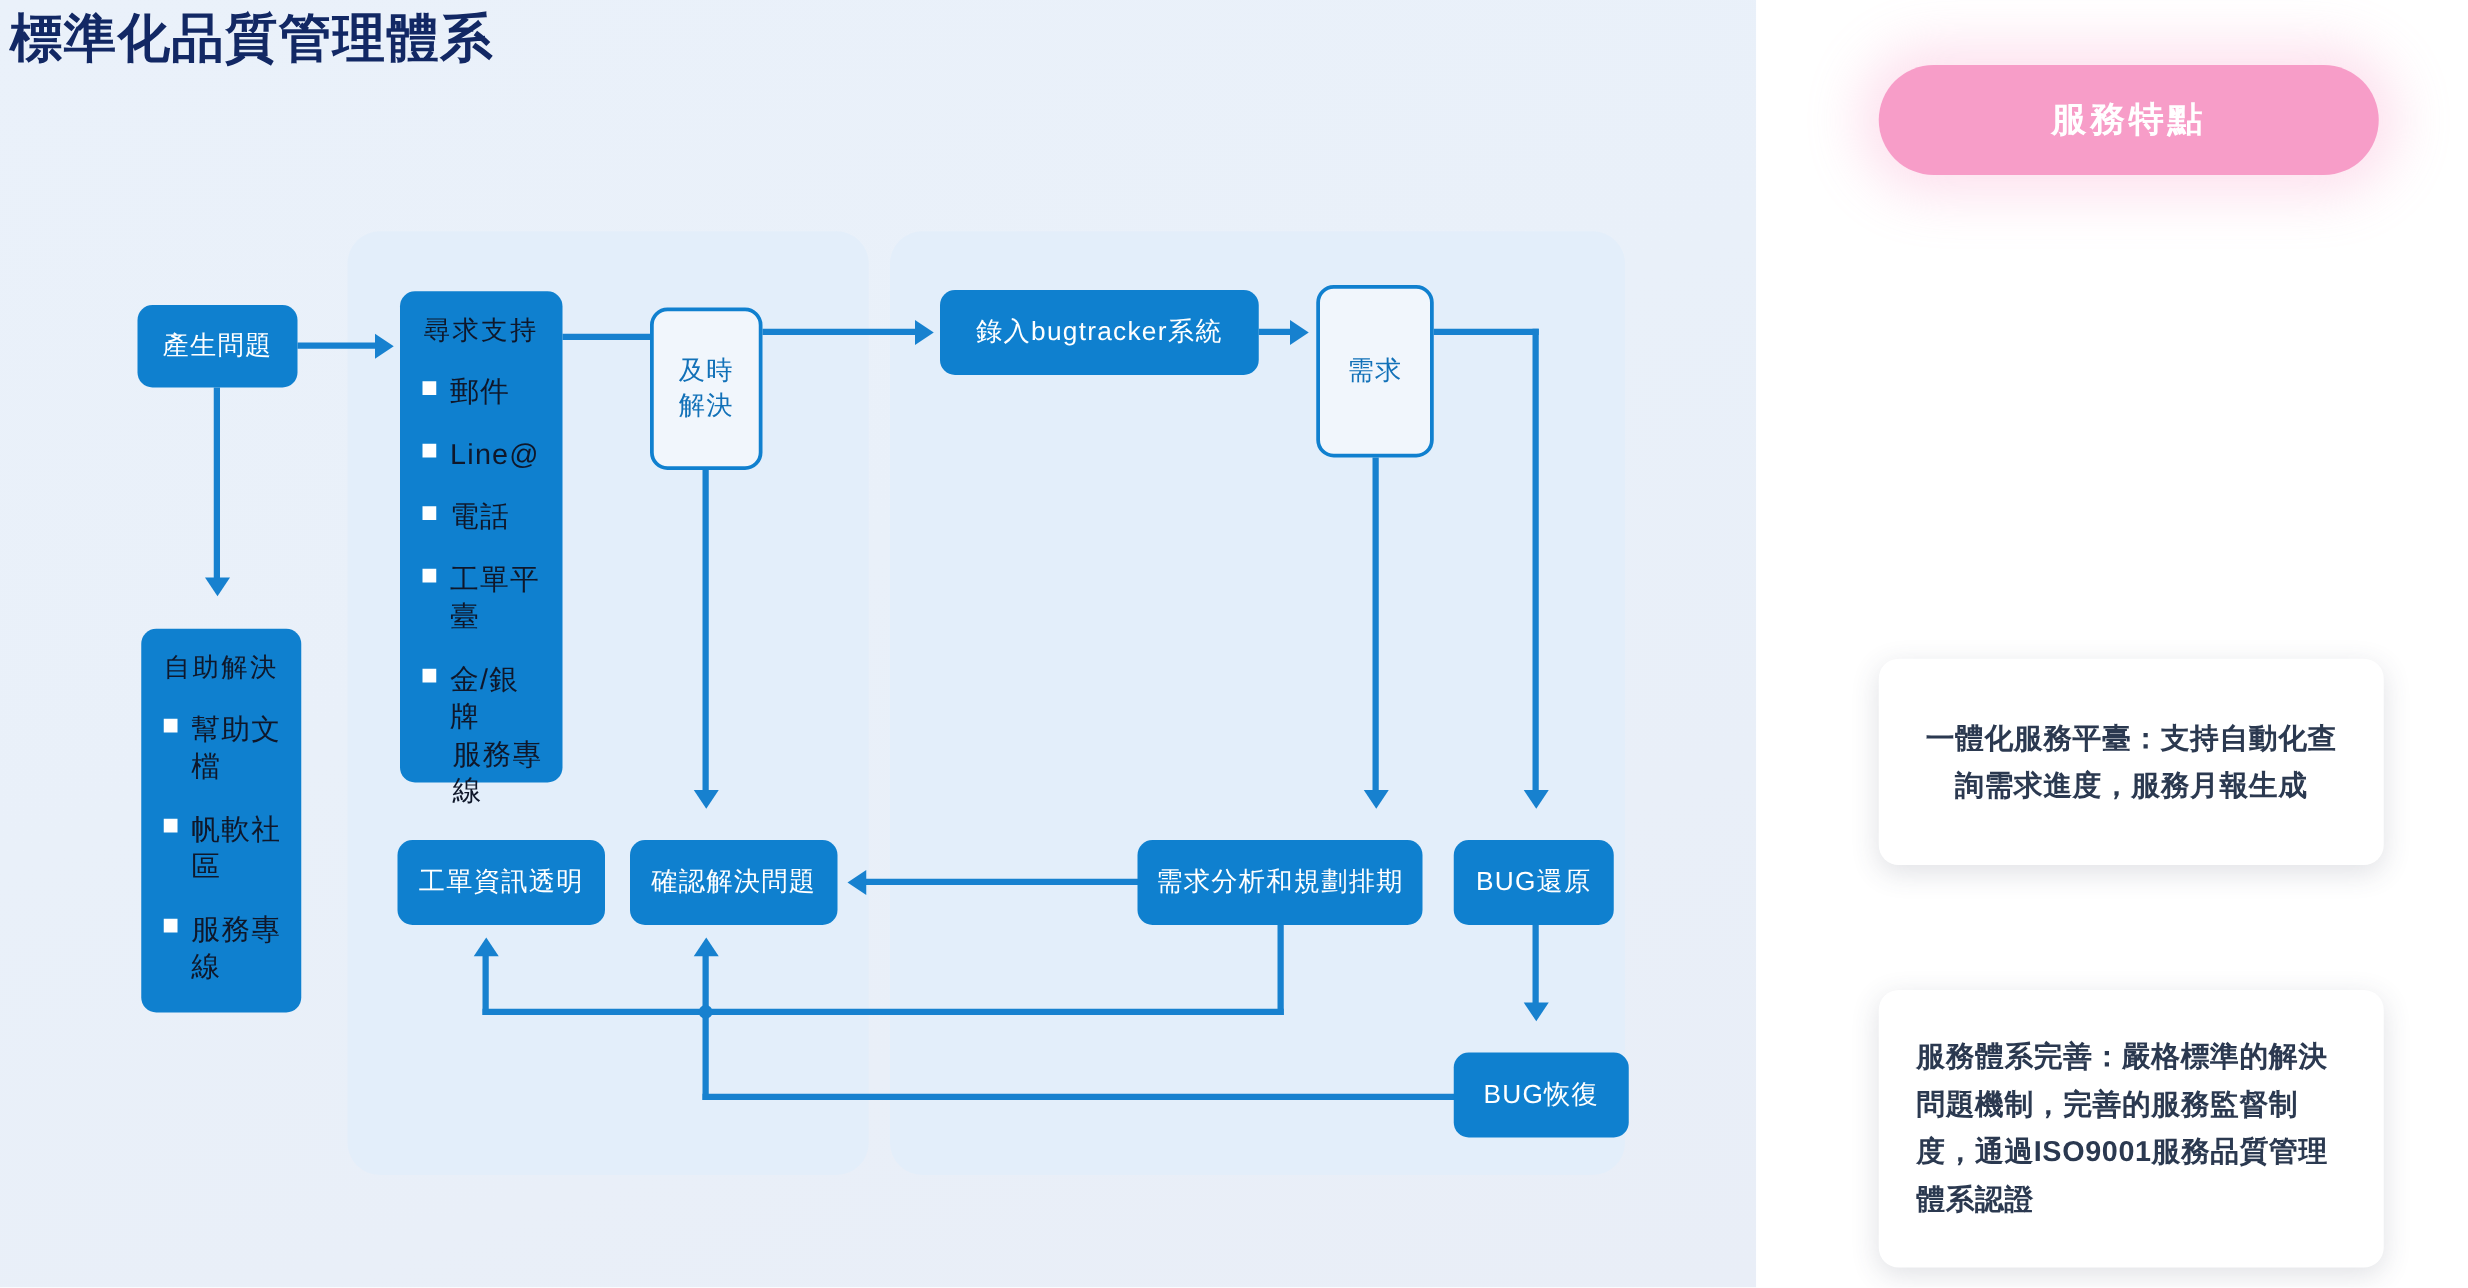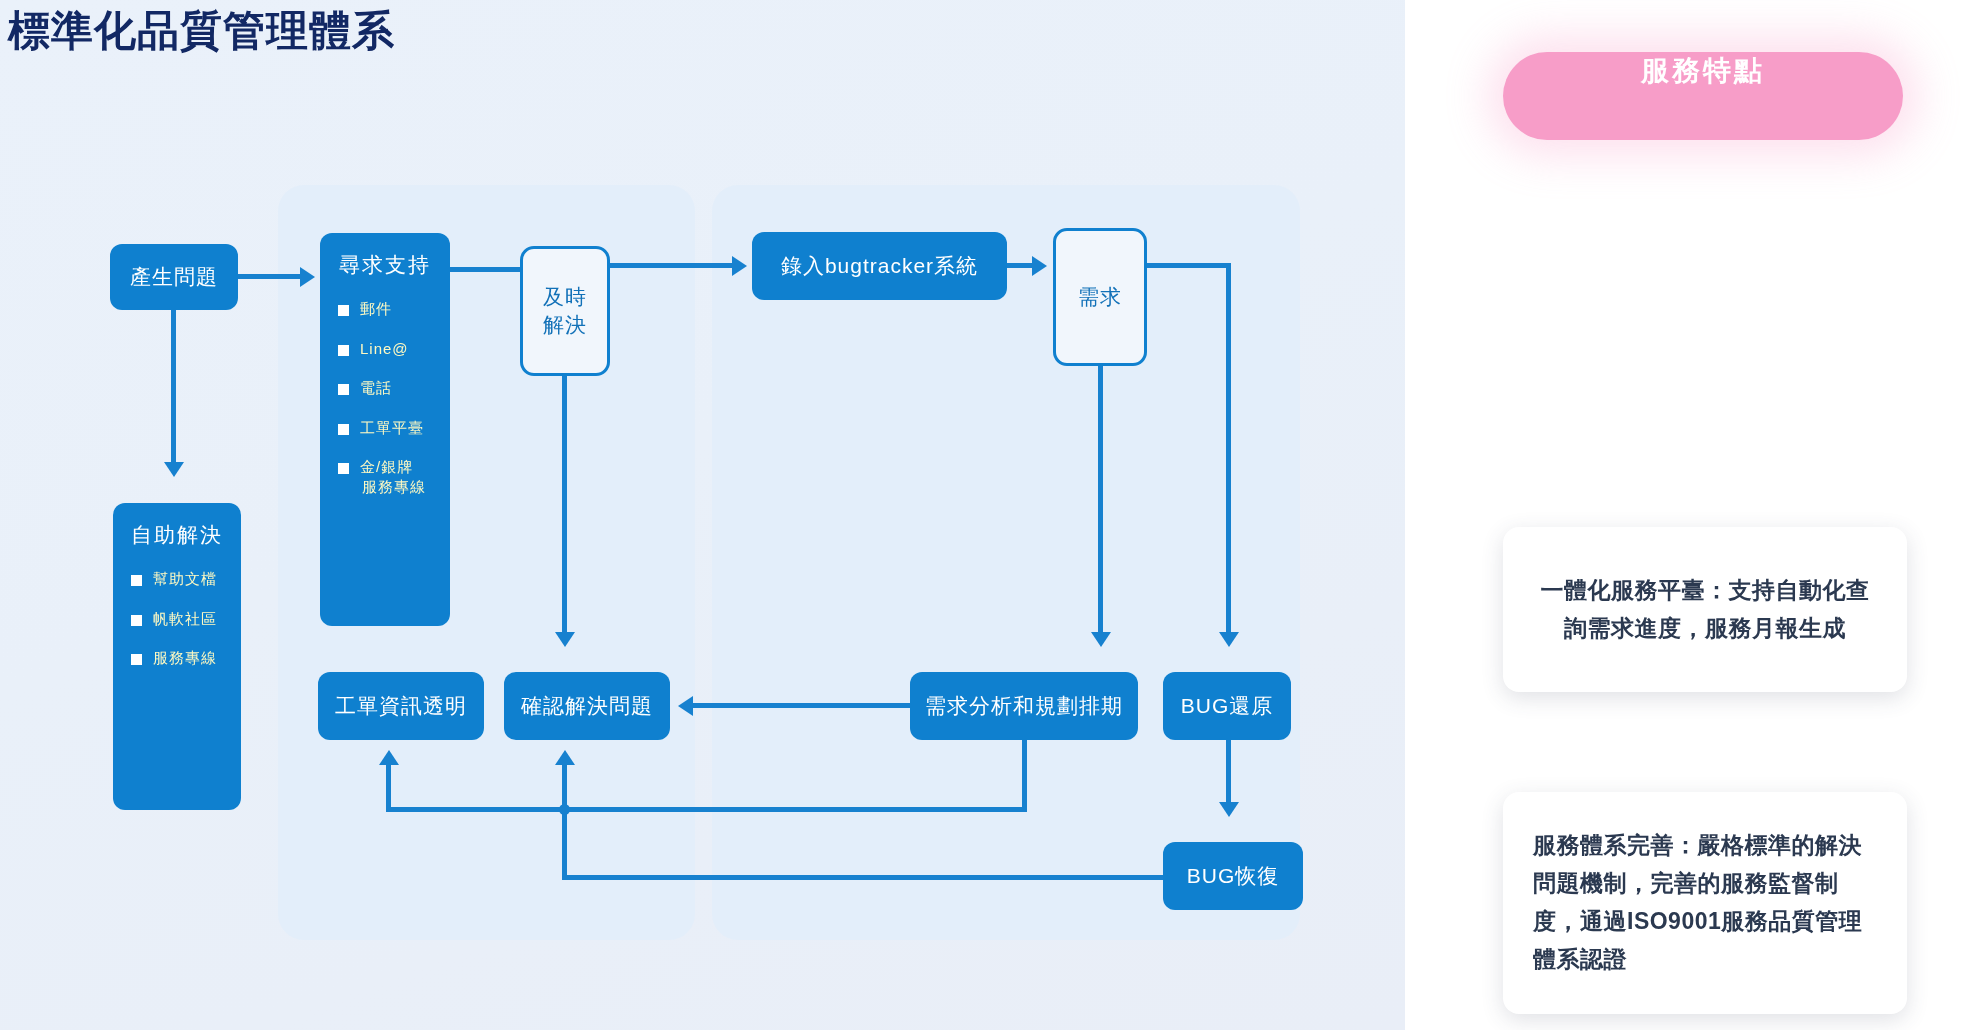--- a/index.html
+++ b/index.html
@@ -56,29 +56,29 @@
   .node.list {
     display: block;
     padding: 18px 14px 10px 14px;
     text-align: left;
   }
   .node .list-head {
     text-align: center;
     font-size: 21px;
     letter-spacing: 2px;
     margin-bottom: 20px;
-    color: #ffffff;
+    color: #0f172a;
   }
   .node .bullets { list-style: none; }
   .node .bullets li {
     position: relative;
     padding-left: 26px;
-    font-size: 15px;
+    font-size: 23px;
     letter-spacing: 1px;
-    color: #fef9c3;
+    color: #0f172a;
     margin-bottom: 20px;
     line-height: 1.3;
   }
   .node .bullets li:last-child { margin-bottom: 0; }
   .node .bullets li .sq {
     position: absolute; left: 4px; top: 6px;
     width: 11px; height: 11px; background: #ffffff;
   }
   .node .bullets li .l2 { display: block; padding-left: 2px; }
 
@@ -110,21 +110,21 @@
   .right-panel {
     position: absolute; left: 1405px; top: 0;
     width: 569px; height: 1030px;
     background: #ffffff;
   }
   .pill {
     position: absolute; left: 98px; top: 52px;
     width: 400px; height: 88px;
     background: #f79dc8;
     border-radius: 44px;
-    display: flex; align-items: flex-start; justify-content: center;
+    display: flex; align-items: center; justify-content: center;
     color: #ffffff; font-weight: bold; font-size: 28px; letter-spacing: 3px;
     box-shadow: 0 0 42px 16px rgba(247,157,200,0.30);
   }
   .feat-card {
     position: absolute; left: 98px;
     width: 404px;
     background: #ffffff;
     border-radius: 16px;
     box-shadow: 0 6px 22px rgba(60,70,95,0.16);
     padding: 26px 30px;

